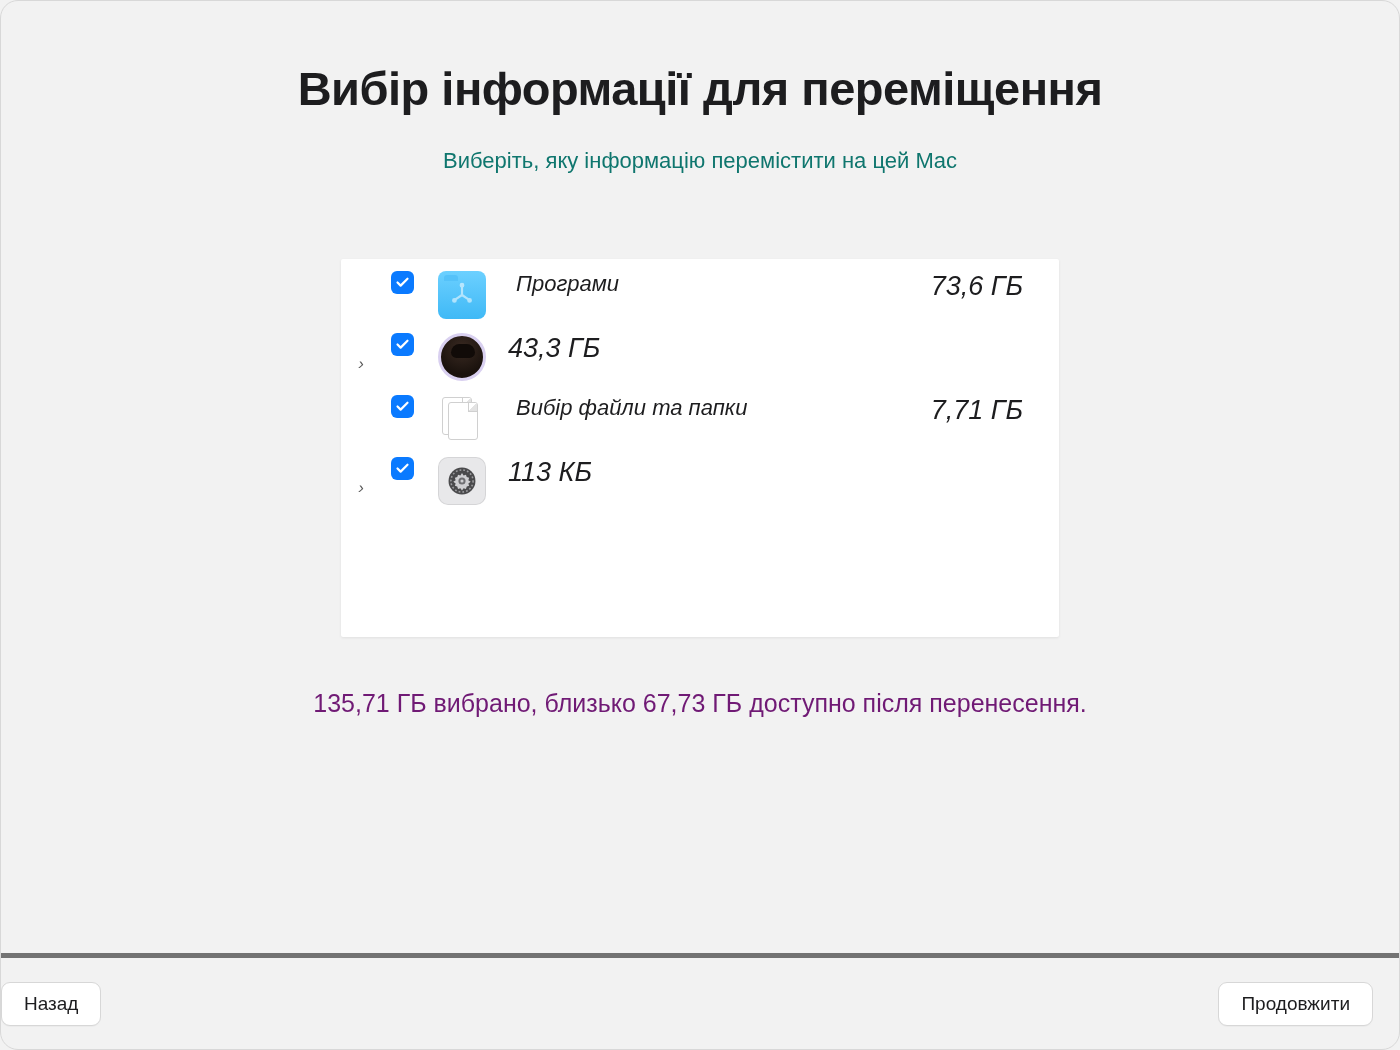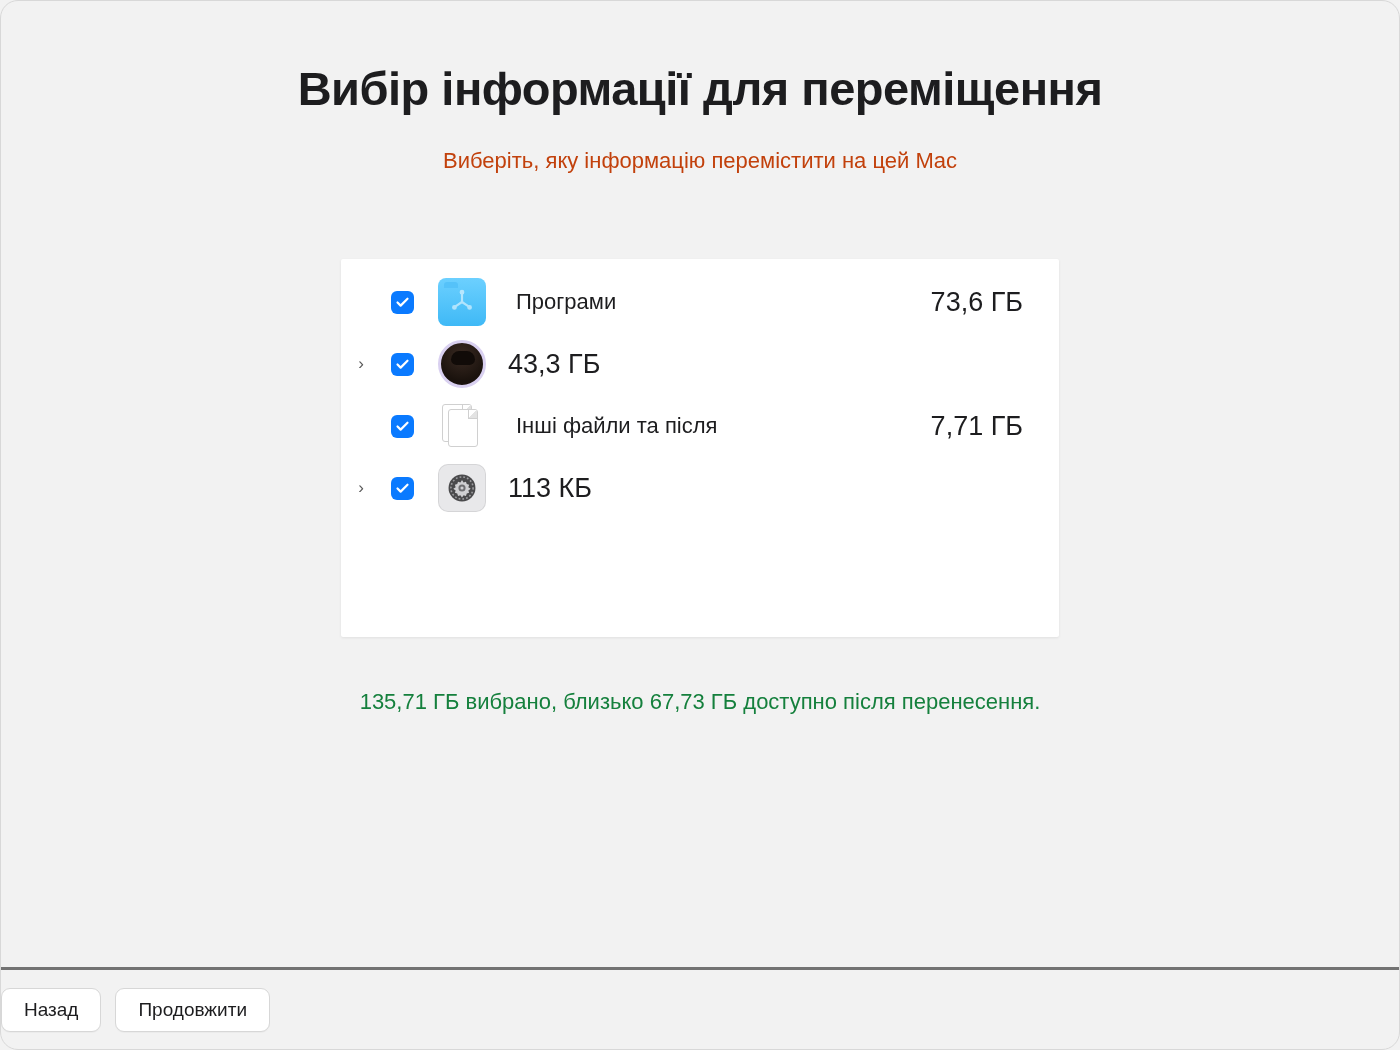--- a/index.html
+++ b/index.html
@@ -18,38 +18,38 @@
   }
   .page-title {
     font-size: 47px;
     font-weight: 700;
     color: #1d1d1f;
     letter-spacing: -0.5px;
   }
   .page-subtitle {
     margin-top: 32px;
     font-size: 22px;
-    color: #c2410c;
+    color: #0f766e;
     font-weight: 400;
   }
   .panel {
     width: 718px;
     height: 378px;
     background: #ffffff;
     margin: 85px auto 0;
     border-radius: 2px;
     box-shadow: 0 1px 3px rgba(0,0,0,0.08);
     padding: 12px 36px 0 12px;
     text-align: left;
   }
   .row {
     display: flex;
-    align-items: center;
     height: 62px;
     gap: 22px;
+    font-style: italic;
   }
   .disclosure {
     width: 16px;
     display: flex;
     justify-content: center;
     align-items: center;
     color: #5a5a5a;
     font-size: 17px;
     user-select: none;
   }
@@ -137,32 +137,32 @@
     flex: 1;
     margin-left: 8px;
   }
   .item-size {
     font-size: 27px;
     color: #1d1d1f;
   }
   .summary {
     margin-top: 52px;
     text-align: center;
-    font-size: 22px;
-    color: #15803d;
+    font-size: 25px;
+    color: #701a75;
   }
   .footer {
     position: absolute;
     bottom: 0;
     left: 0;
     right: 0;
-    height: 82px;
-    border-top: 3px solid #737373;
-    display: flex;
-    justify-content: flex-start;
+    height: 96px;
+    border-top: 5px solid #737373;
+    display: flex;
+    justify-content: space-between;
     align-items: center;
     padding-right: 26px;
     gap: 14px;
   }
   .btn {
     background: #ffffff;
     border: 1px solid #d7d7d7;
     border-radius: 9px;
     padding: 10px 22px;
     font-size: 19px;
@@ -219,21 +219,21 @@
       <span class="disclosure hidden">›</span>
       <span class="checkbox">
         <svg viewBox="0 0 24 24">
             <path fill="none" stroke="#fff" stroke-width="3.5" stroke-linecap="round" stroke-linejoin="round" d="M4 12l5 5L20 6"></path>
           </svg>
       </span>
       <span class="item-icon icon-docs">
         <span class="page back"></span>
         <span class="page front"></span>
       </span>
-      <span class="item-label">Інші файли та після</span>
+      <span class="item-label">Вибір файли та папки</span>
       <span class="item-size">7,71 ГБ</span>
     </div>
 
     <div class="row">
       <span class="disclosure">›</span>
       <span class="checkbox">
         <svg viewBox="0 0 24 24">
             <path fill="none" stroke="#fff" stroke-width="3.5" stroke-linecap="round" stroke-linejoin="round" d="M4 12l5 5L20 6"></path>
           </svg>
       </span>

